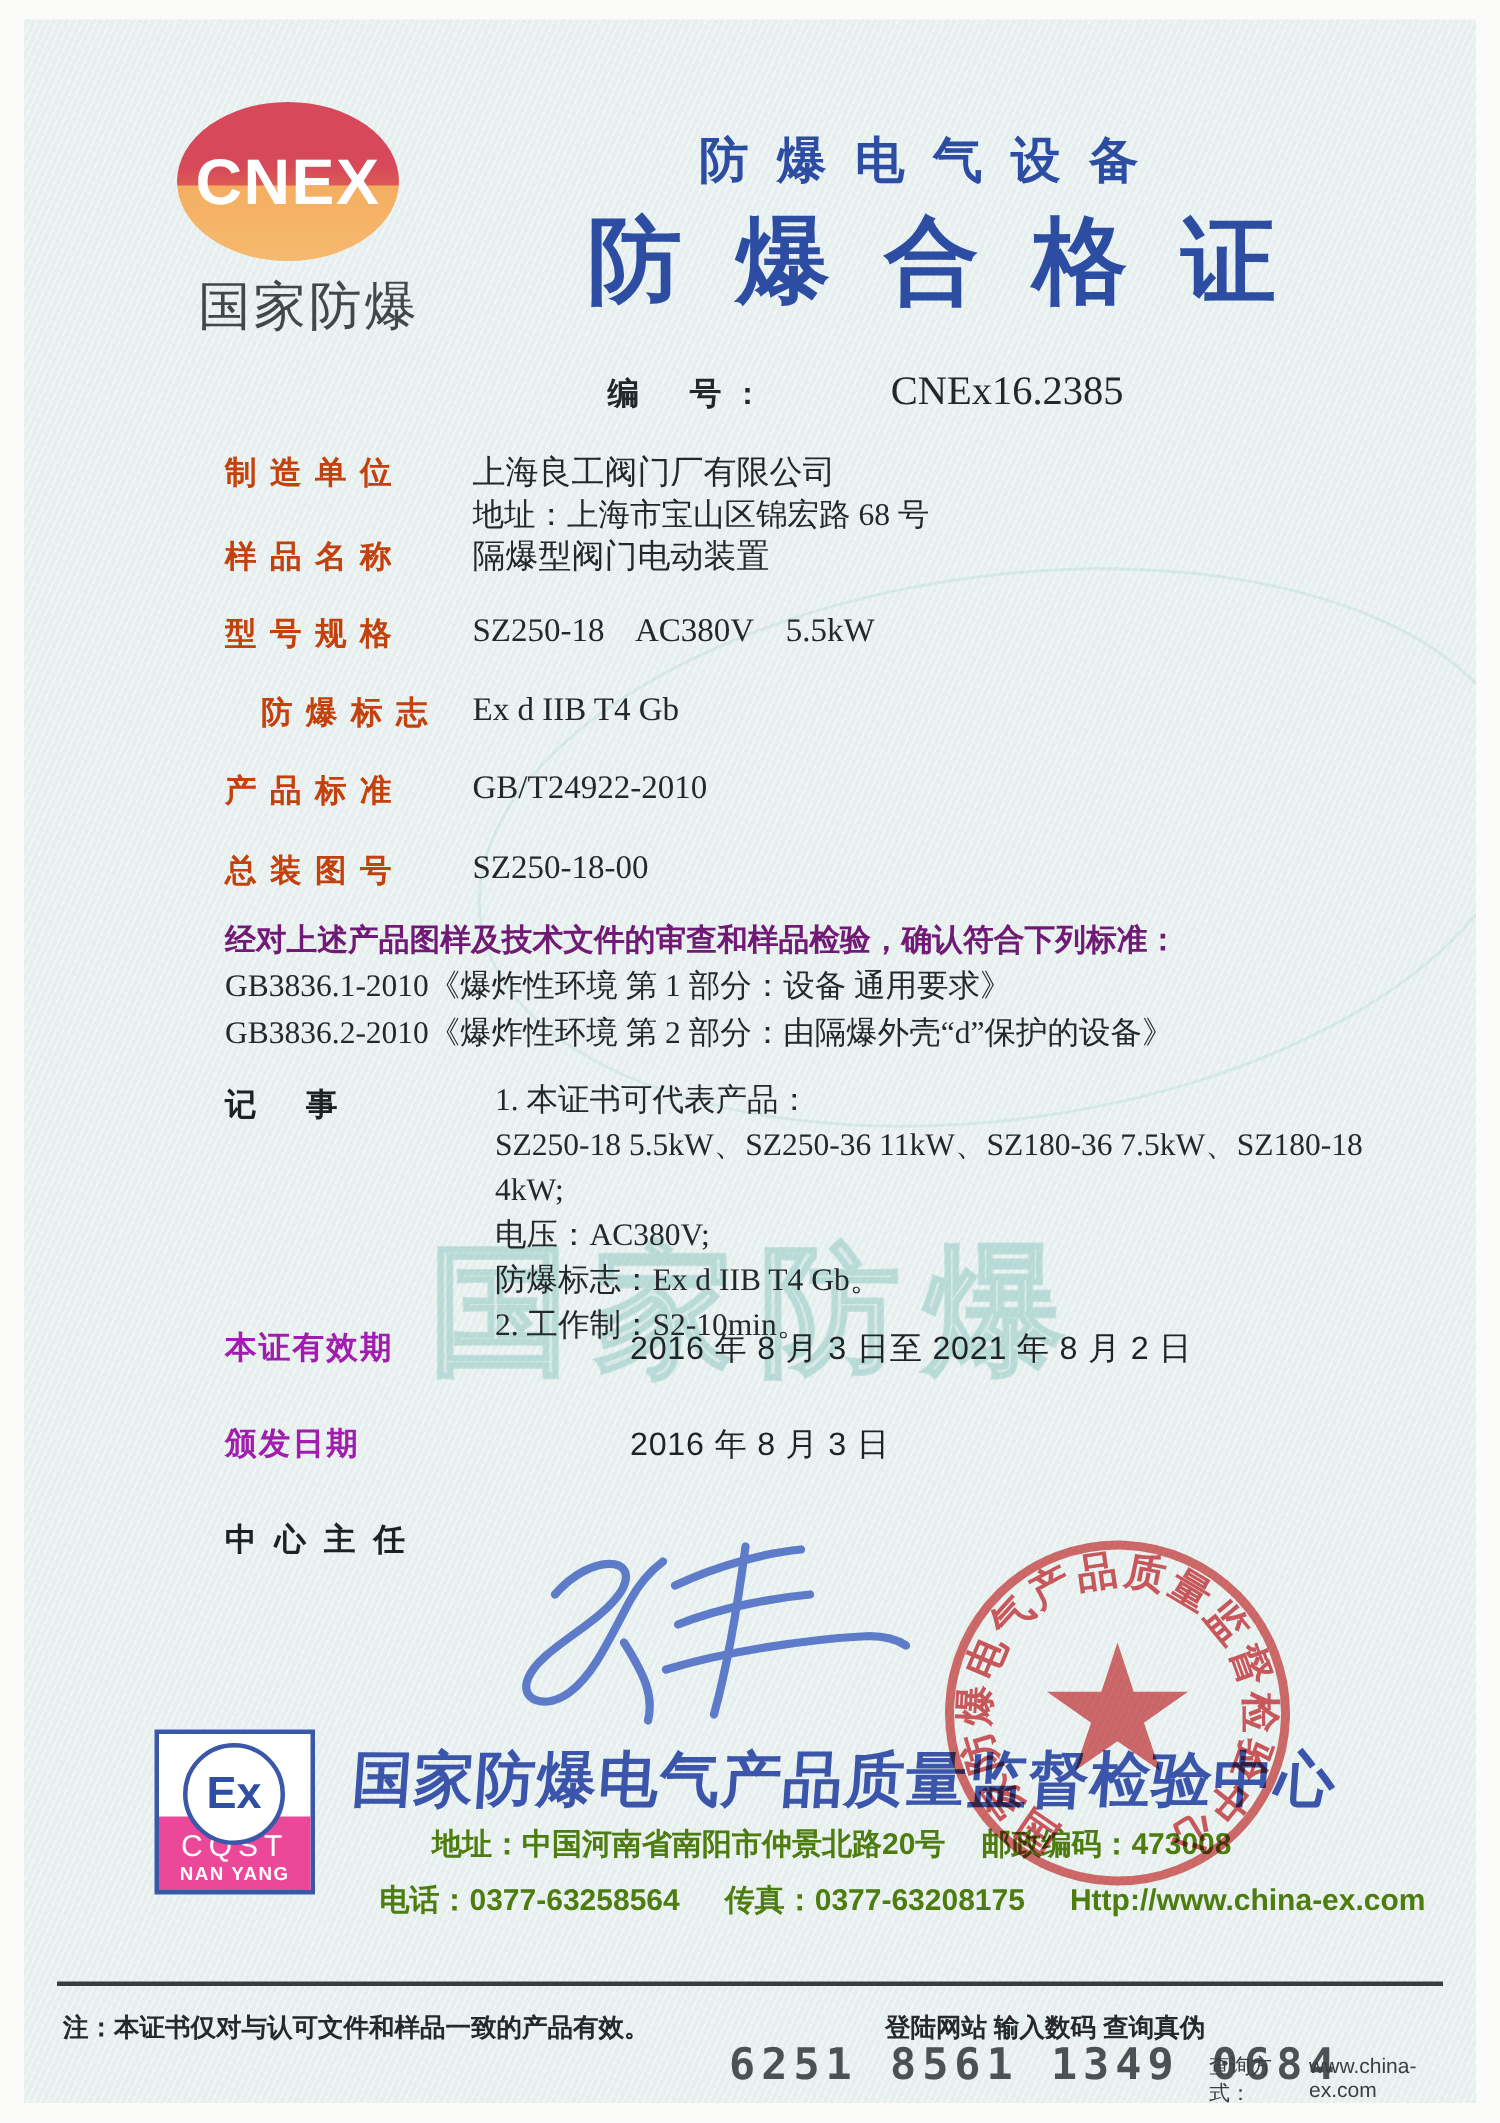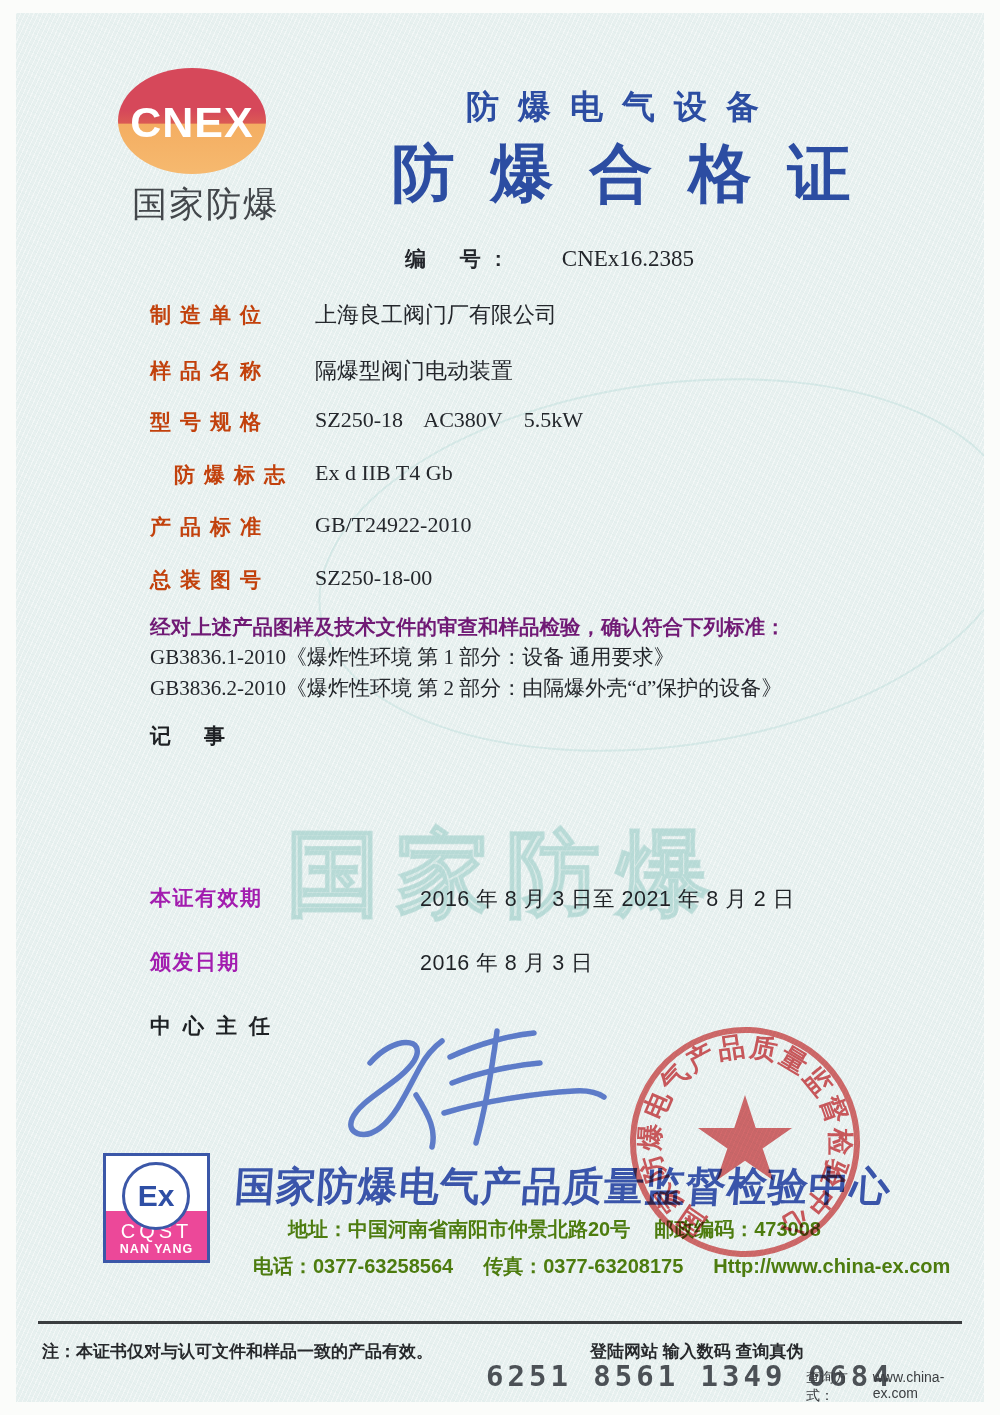--- a/index.html
+++ b/index.html
@@ -27,21 +27,21 @@
     display:flex;align-items:center;justify-content:center;
   }
   .cnex-text{color:#fff;font-weight:bold;font-size:43px;letter-spacing:1px;margin-top:2px;}
   .cnex-caption{font-size:35px;color:#43474b;letter-spacing:2px;font-weight:500;}
   .hdr-sub{left:300px;top:72px;width:574px;text-align:center;
     font-size:33px;font-weight:bold;color:#2c4da2;letter-spacing:19px;padding-left:19px;}
   .hdr-title{left:300px;top:118px;width:574px;text-align:center;
     font-size:63px;font-weight:bold;color:#2c4da2;letter-spacing:36px;padding-left:36px;}
   .certno-row{left:389px;top:232px;display:flex;gap:46px;align-items:baseline;}
   .certno-label{font-size:21px;font-weight:600;color:#23262b;letter-spacing:14px;}
-  .certno-value{font-family:"Liberation Serif",serif;font-size:23px;color:#23262b;}
+  .certno-value{font-family:"Liberation Serif",serif;font-size:27px;color:#23262b;margin-left:32px;}
   
   .flabel{left:134px;font-size:21px;font-weight:600;color:#c2410c;letter-spacing:9px;}
   .fvalue{left:299px;font-family:"Liberation Serif",serif;font-size:22px;color:#24272c;}
   .wsp{word-spacing:16px;}
   
   .std{left:134px;width:740px;color:#24272c;}
   .std-intro{font-size:20.5px;font-weight:600;color:#701a75;line-height:31px;}
   .std-item{font-family:"Liberation Serif",serif;font-size:21px;line-height:31px;}
   
   .rem-label{left:134px;top:709px;font-size:21px;font-weight:600;color:#1e2124;letter-spacing:33px;}
@@ -107,20 +107,21 @@
   <div class="abs hdr-sub">防爆电气设备</div>
   <div class="abs hdr-title">防爆合格证</div>
 
   <div class="abs certno-row">
     <span class="certno-label">编 号:</span>
     <span class="certno-value">CNEx16.2385</span>
   </div>
 
   <div class="abs flabel" style="top:288px;">制造单位</div>
   <div class="abs fvalue" style="top:287px;">上海良工阀门厂有限公司</div>
+  <div class="abs fvalue" style="top:316px;font-size:21px;">地址：上海市宝山区锦宏路 68 号</div>
 
   <div class="abs flabel" style="top:344px;">样品名称</div>
   <div class="abs fvalue" style="top:343px;">隔爆型阀门电动装置</div>
 
   <div class="abs flabel" style="top:395px;">型号规格</div>
   <div class="abs fvalue wsp" style="top:394px;">SZ250-18 AC380V 5.5kW</div>
 
   <div class="abs flabel" style="top:448px;margin-left:24px;">防爆标志</div>
   <div class="abs fvalue" style="top:447px;">Ex d IIB T4 Gb</div>
 
@@ -130,20 +131,28 @@
   <div class="abs flabel" style="top:553px;">总装图号</div>
   <div class="abs fvalue" style="top:552px;">SZ250-18-00</div>
 
   <div class="abs std" style="top:598px;">
     <div class="std-intro">经对上述产品图样及技术文件的审查和样品检验，确认符合下列标准：</div>
     <div class="std-item">GB3836.1-2010《爆炸性环境 第 1 部分：设备 通用要求》</div>
     <div class="std-item">GB3836.2-2010《爆炸性环境 第 2 部分：由隔爆外壳“d”保护的设备》</div>
   </div>
 
   <div class="abs rem-label">记事</div>
+  <div class="abs rem">
+    <div>1. 本证书可代表产品：</div>
+    <div>SZ250-18 5.5kW、SZ250-36 11kW、SZ180-36 7.5kW、SZ180-18</div>
+    <div>4kW;</div>
+    <div>电压：AC380V;</div>
+    <div>防爆标志：Ex d IIB T4 Gb。</div>
+    <div>2. 工作制：S2-10min。</div>
+  </div>
 
   <div class="abs dlabel" style="top:871px;">本证有效期</div>
   <div class="abs dvalue" style="top:871px;">2016 年 8 月 3 日至 2021 年 8 月 2 日</div>
 
   <div class="abs dlabel" style="top:935px;">颁发日期</div>
   <div class="abs dvalue" style="top:935px;">2016 年 8 月 3 日</div>
 
   <div class="abs director">中心主任</div>
 
   <svg class="abs sig" width="310" height="140" viewBox="0 0 310 140">

